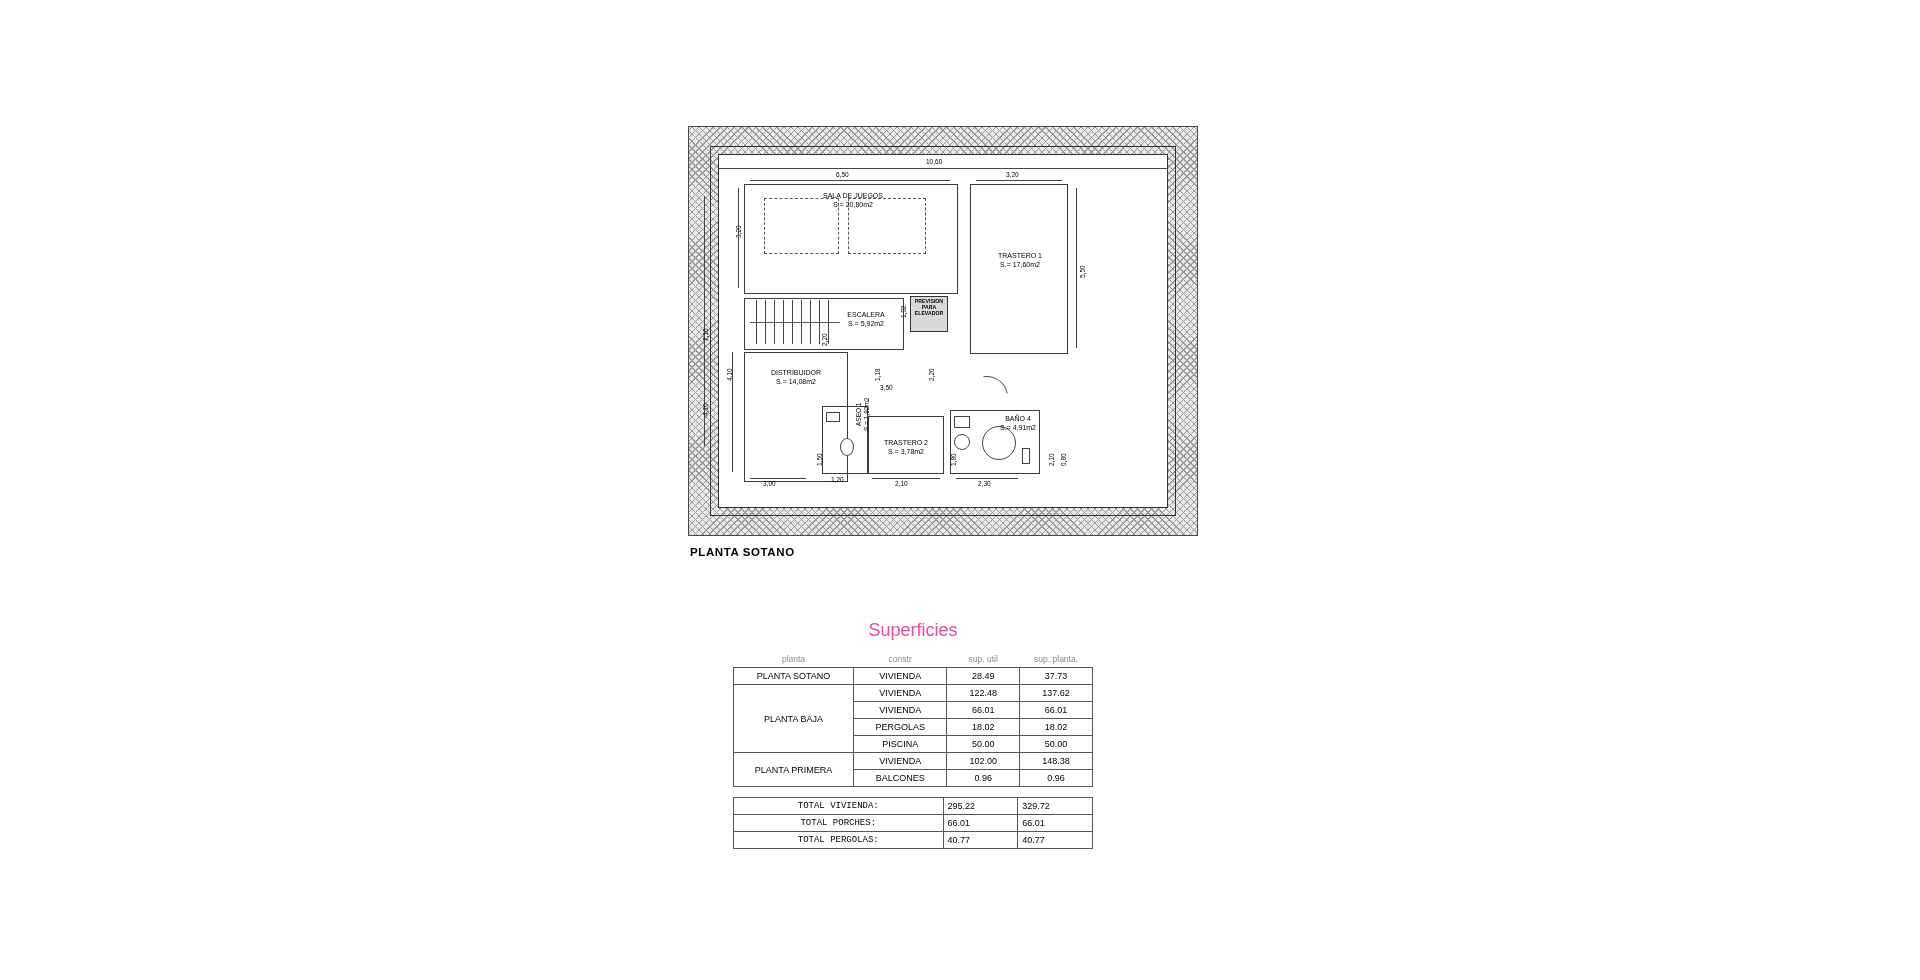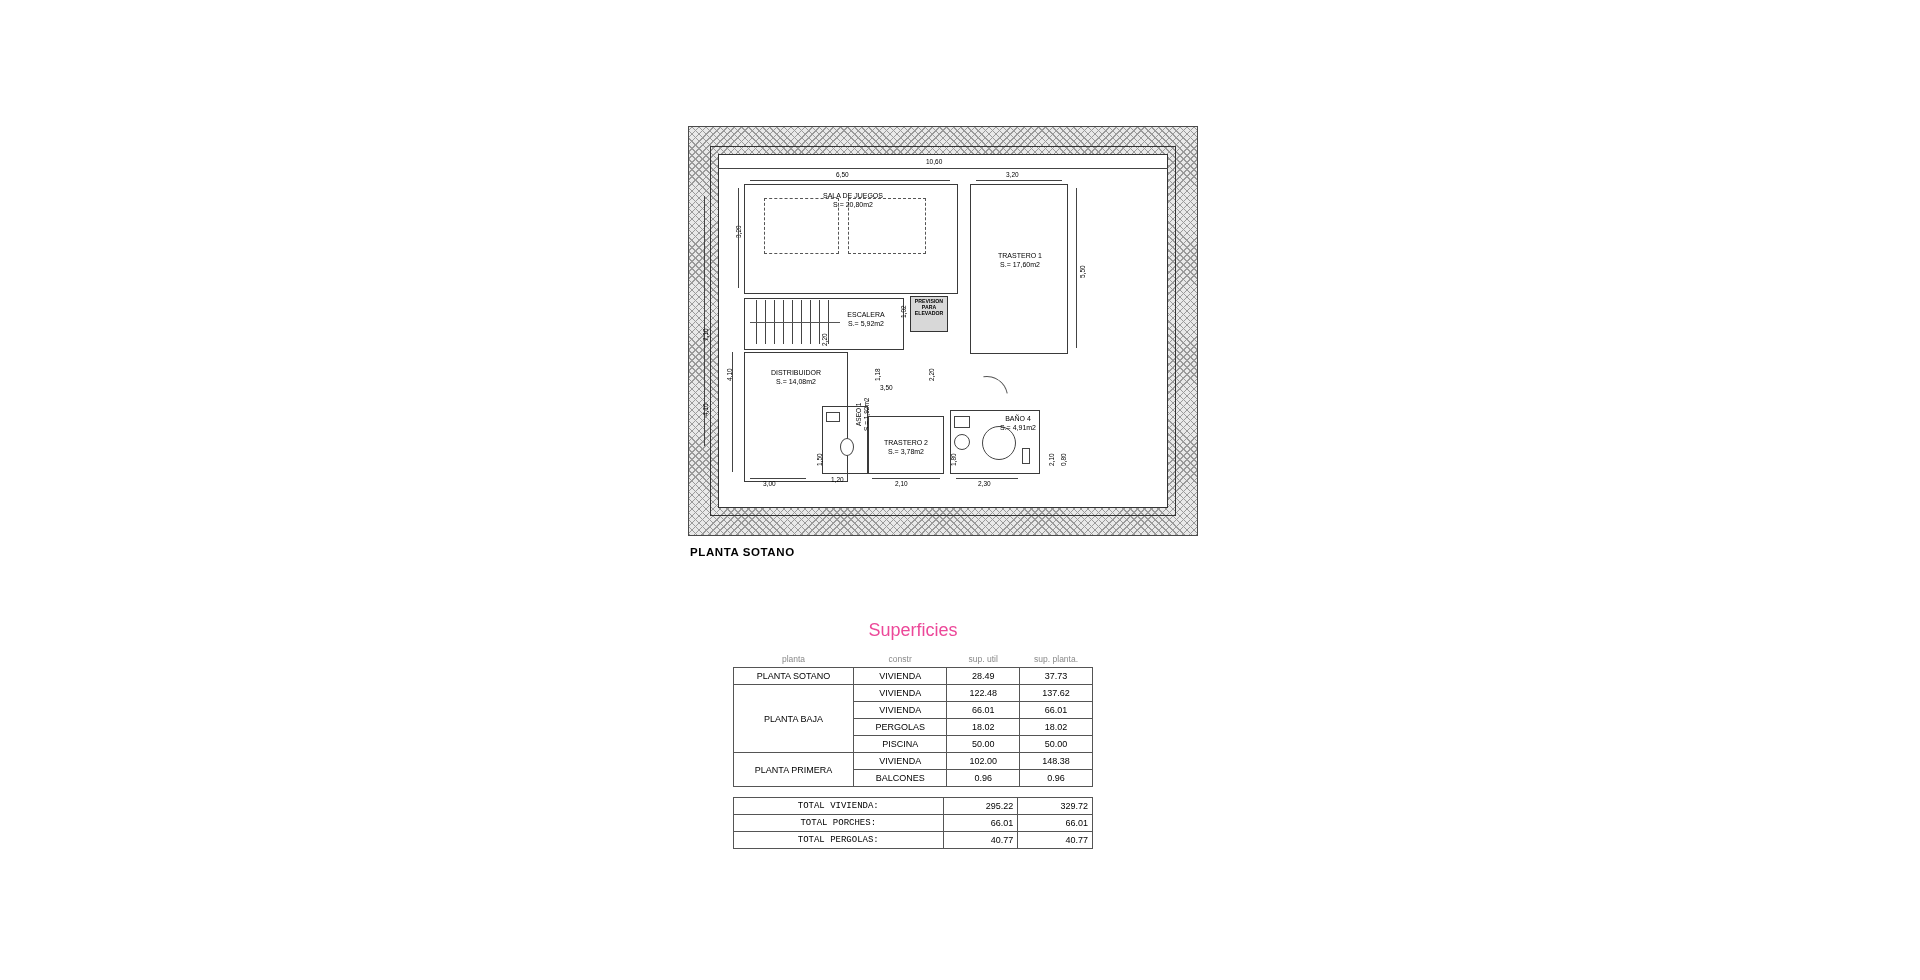--- a/index.html
+++ b/index.html
@@ -204,21 +204,21 @@
     padding: 1px 4px;
     height: 14px;
     color: #000;
   }
   td.totlabel {
     text-align: center;
     width: 190px;
     font-family: Liberation Mono, monospace;
   }
   td.totnum {
-    text-align: right;
+    text-align: left;
     width: 62px;
   }
 </style>
 </head>
 <body>
 
 <div id="plan-wrap">
 
   <div id="plan-outer"></div>
   <div id="plan-inner-border"></div>

